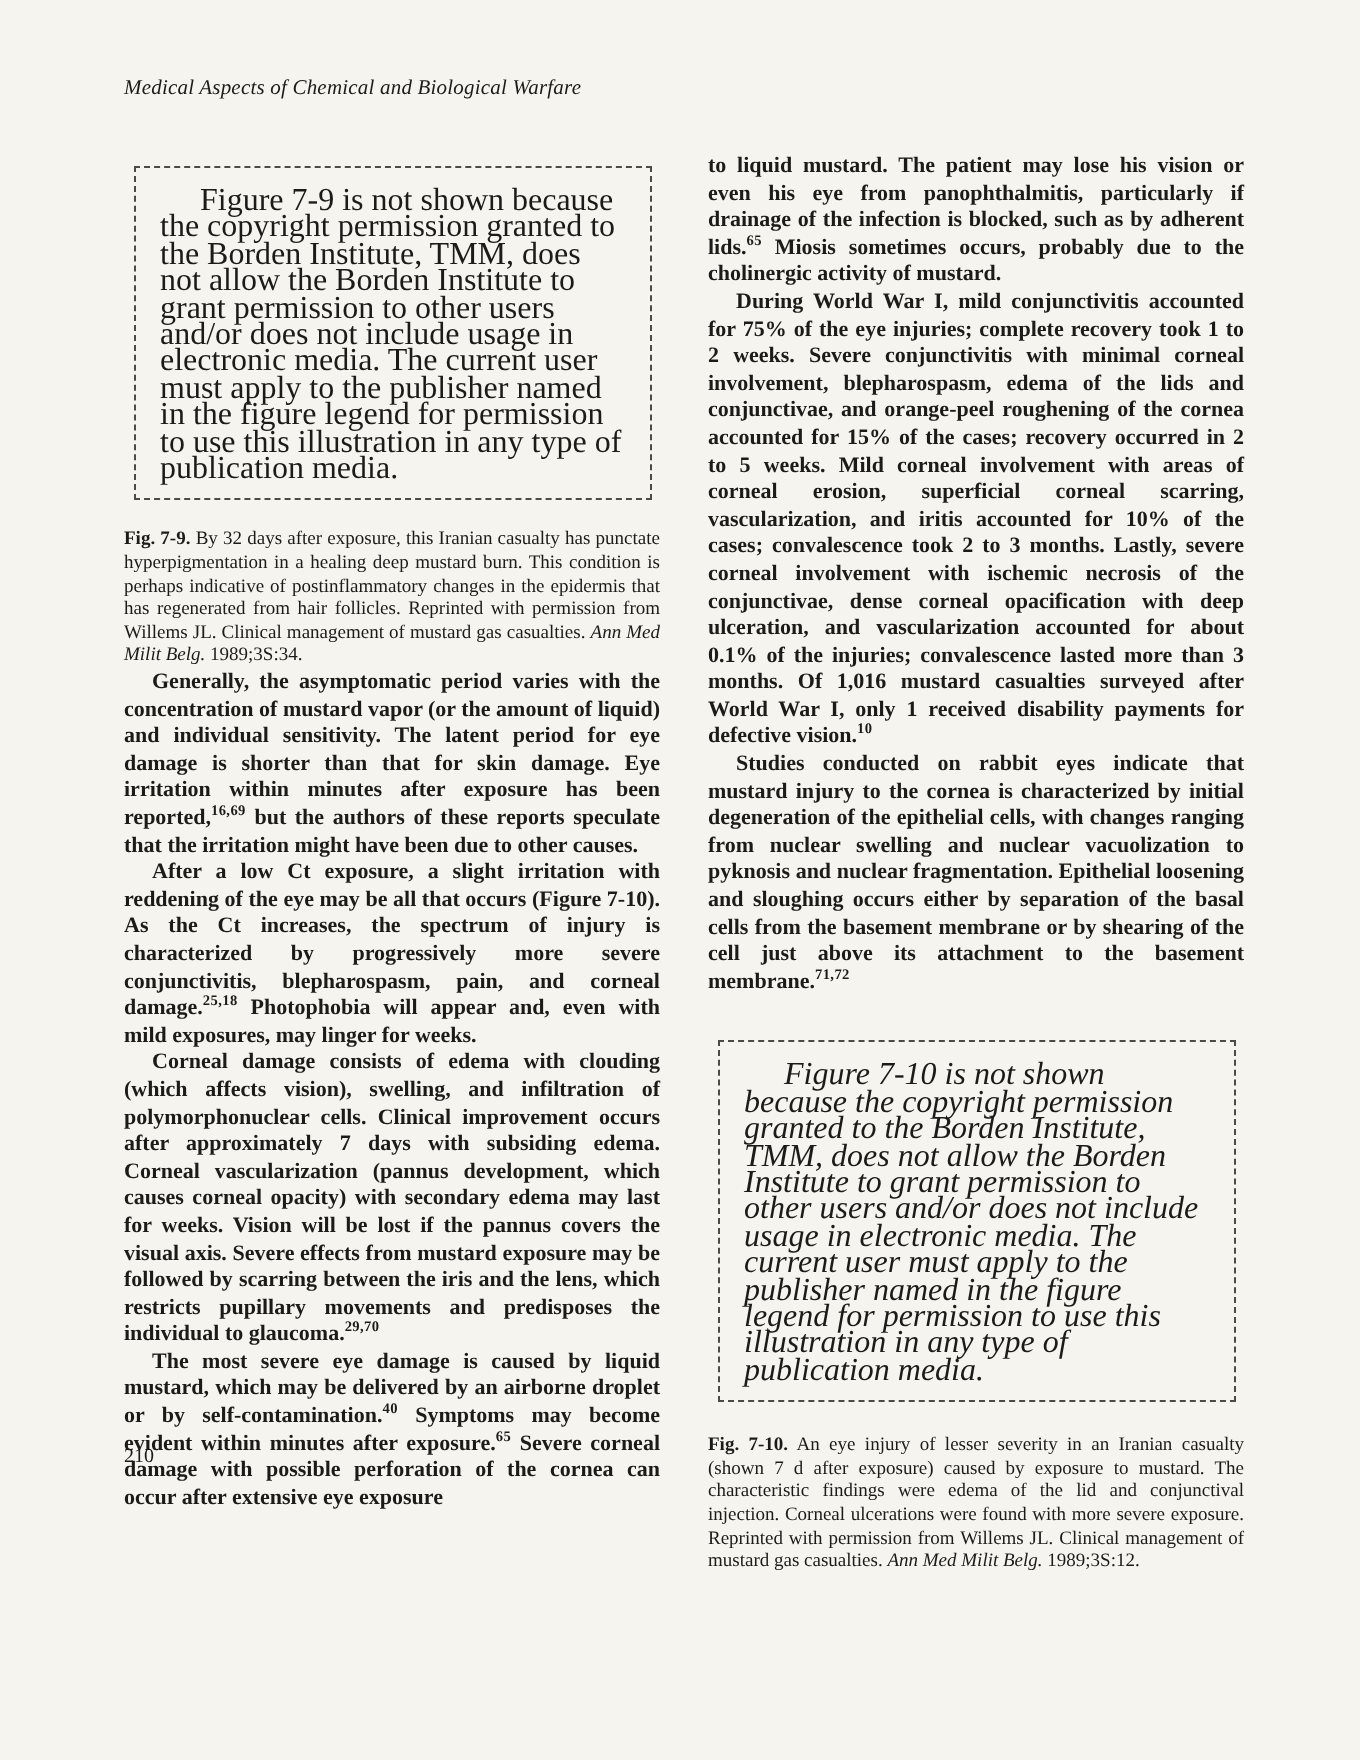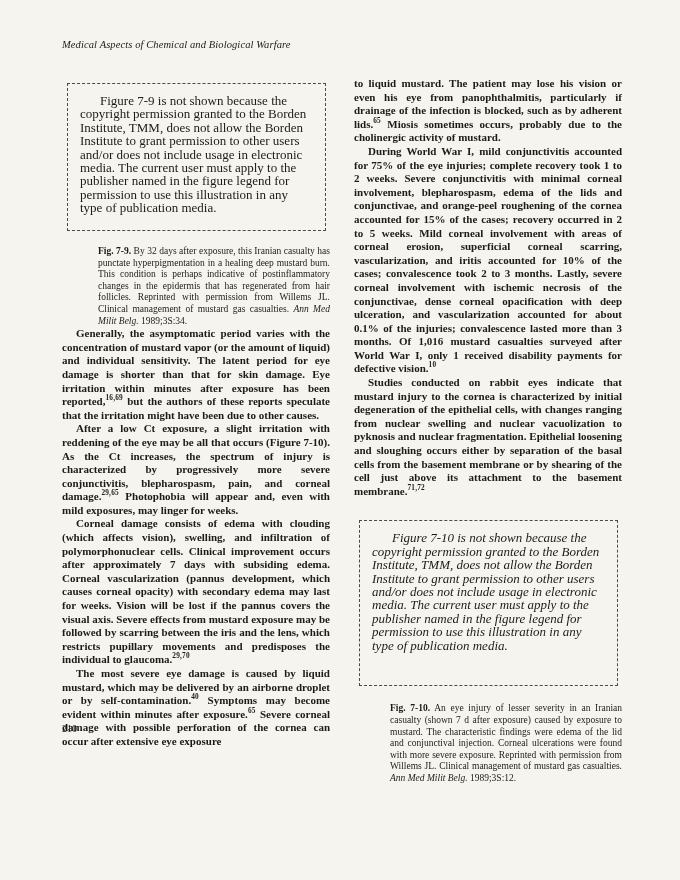--- a/index.html
+++ b/index.html
@@ -35,33 +35,32 @@
     hyphens: auto;
   }
   .fig-box {
     border: 1px dashed #4a4a46;
     padding: 10px 12px 8px 12px;
     margin: 6px 4px 0 5px;
   }
   .fig-box.box-7-9  { min-height: 148px; }
   .fig-box.box-7-10 { min-height: 166px; font-style: italic; }
   .fig-box-text {
-    font-size: 13px;
+    font-size: 16px;
     line-height: 13.4px;
     text-indent: 20px;
     text-align: left;
     hyphens: auto;
   }
   .caption {
     margin-top: 15px;
     font-size: 9.5px;
     line-height: 11.6px;
     text-align: justify;
     hyphens: auto;
-    margin-left: 36px;
   }
   .caption .b { font-weight: bold; }
   .caption .i, .i { font-style: italic; }
   .body-text { }
   .col-right .fig-box { margin-top: 22px; }
   .col-right .caption { margin-top: 17px; }
   .body-para { text-align: justify; font-weight: bold; }
   .body-para.indent { text-indent: 14px; }
   sup {
     font-size: 7.3px;
@@ -85,21 +84,21 @@
 
   <div class="columns">
 
     <div class="col col-left">
       <div class="fig-box box-7-9">
         <p class="fig-box-text">Figure 7-9 is not shown because the copyright permission granted to the Borden Institute, TMM, does not allow the Borden Institute to grant permission to other users and/or does not include usage in electronic media. The current user must apply to the publisher named in the figure legend for permission to use this illustration in any type of publication media.</p>
       </div>
       <p class="caption"><span class="b">Fig. 7-9.</span> By 32 days after exposure, this Iranian casualty has punctate hyperpigmentation in a healing deep mustard burn. This condition is perhaps indicative of postinflammatory changes in the epidermis that has regenerated from hair follicles. Reprinted with permission from Willems JL. Clinical management of mustard gas casualties. <span class="i">Ann Med Milit Belg.</span> 1989;3S:34.</p>
       <div class="body-text">
           <p class="body-para indent">Generally, the asymptomatic period varies with the concentration of mustard vapor (or the amount of liquid) and individual sensitivity. The latent period for eye damage is shorter than that for skin damage. Eye irritation within minutes after exposure has been reported,<sup>16,69</sup> but the authors of these reports speculate that the irritation might have been due to other causes.</p>
-          <p class="body-para indent">After a low Ct exposure, a slight irritation with reddening of the eye may be all that occurs (Figure 7-10). As the Ct increases, the spectrum of injury is characterized by progressively more severe conjunctivitis, blepharospasm, pain, and corneal damage.<sup>29,65</sup> Photophobia will appear and, even with mild exposures, may linger for weeks.</p>
+          <p class="body-para indent">After a low Ct exposure, a slight irritation with reddening of the eye may be all that occurs (Figure 7-10). As the Ct increases, the spectrum of injury is characterized by progressively more severe conjunctivitis, blepharospasm, pain, and corneal damage.<sup>25,18</sup> Photophobia will appear and, even with mild exposures, may linger for weeks.</p>
           <p class="body-para indent">Corneal damage consists of edema with clouding (which affects vision), swelling, and infiltration of polymorphonuclear cells. Clinical improvement occurs after approximately 7 days with subsiding edema. Corneal vascularization (pannus development, which causes corneal opacity) with secondary edema may last for weeks. Vision will be lost if the pannus covers the visual axis. Severe effects from mustard exposure may be followed by scarring between the iris and the lens, which restricts pupillary movements and predisposes the individual to glaucoma.<sup>29,70</sup></p>
           <p class="body-para indent">The most severe eye damage is caused by liquid mustard, which may be delivered by an airborne droplet or by self-contamination.<sup>40</sup> Symptoms may become evident within minutes after exposure.<sup>65</sup> Severe corneal damage with possible perforation of the cornea can occur after extensive eye exposure</p>
         </div>
     </div>
 
     <div class="col col-right">
       <div class="body-text" style="margin-top:0">
           <p class="body-para">to liquid mustard. The patient may lose his vision or even his eye from panophthalmitis, particularly if drainage of the infection is blocked, such as by adherent lids.<sup>65</sup> Miosis sometimes occurs, probably due to the cholinergic activity of mustard.</p>
           <p class="body-para indent">During World War I, mild conjunctivitis accounted for 75% of the eye injuries; complete recovery took 1 to 2 weeks. Severe conjunctivitis with minimal corneal involvement, blepharospasm, edema of the lids and conjunctivae, and orange-peel roughening of the cornea accounted for 15% of the cases; recovery occurred in 2 to 5 weeks. Mild corneal involvement with areas of corneal erosion, superficial corneal scarring, vascularization, and iritis accounted for 10% of the cases; convalescence took 2 to 3 months. Lastly, severe corneal involvement with ischemic necrosis of the conjunctivae, dense corneal opacification with deep ulceration, and vascularization accounted for about 0.1% of the injuries; convalescence lasted more than 3 months. Of 1,016 mustard casualties surveyed after World War I, only 1 received disability payments for defective vision.<sup>10</sup></p>
           <p class="body-para indent">Studies conducted on rabbit eyes indicate that mustard injury to the cornea is characterized by initial degeneration of the epithelial cells, with changes ranging from nuclear swelling and nuclear vacuolization to pyknosis and nuclear fragmentation. Epithelial loosening and sloughing occurs either by separation of the basal cells from the basement membrane or by shearing of the cell just above its attachment to the basement membrane.<sup>71,72</sup></p>

